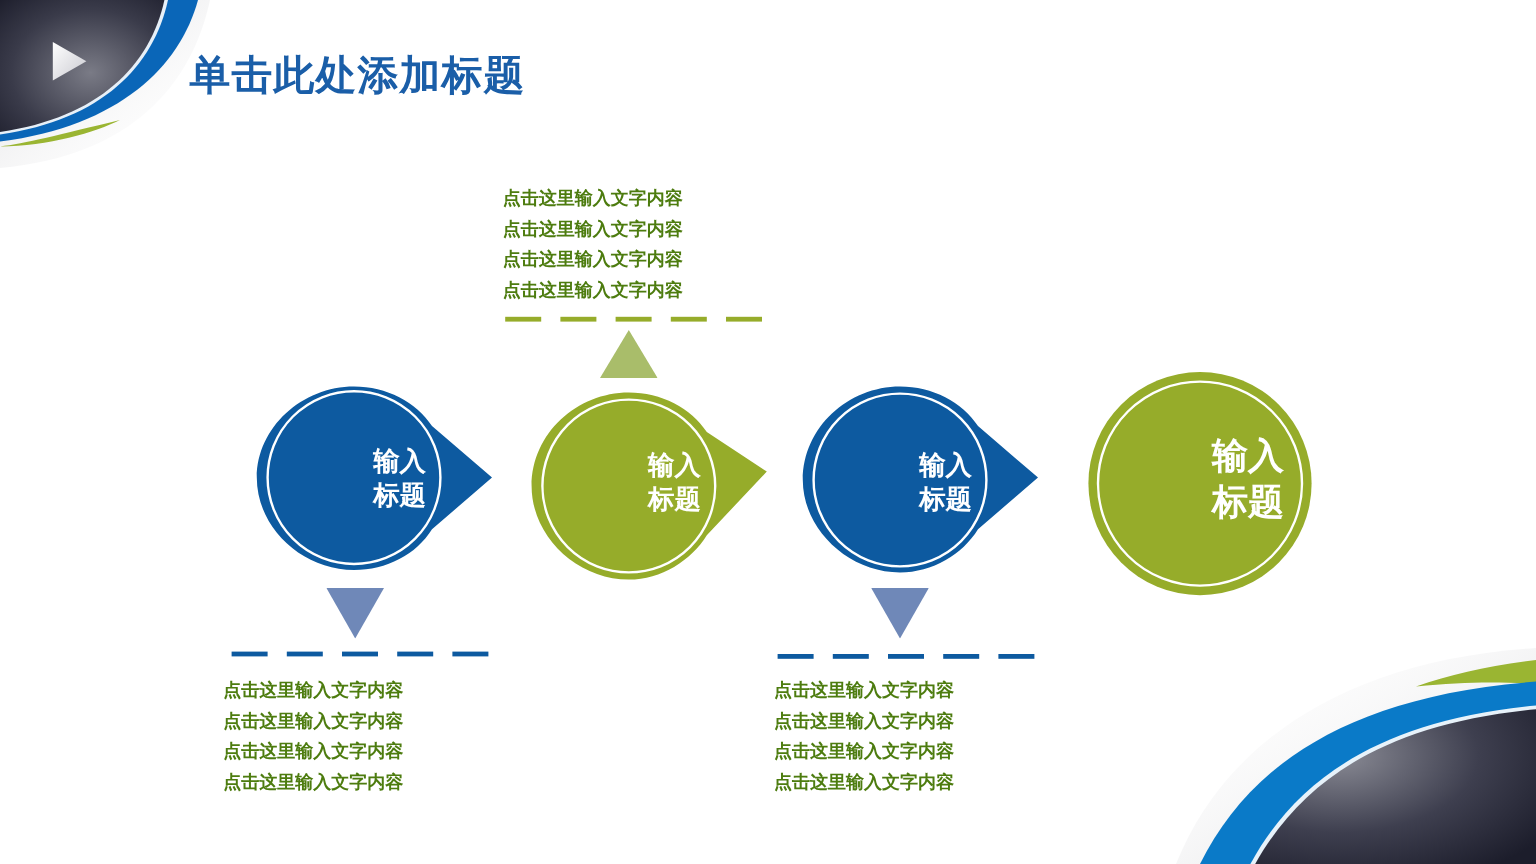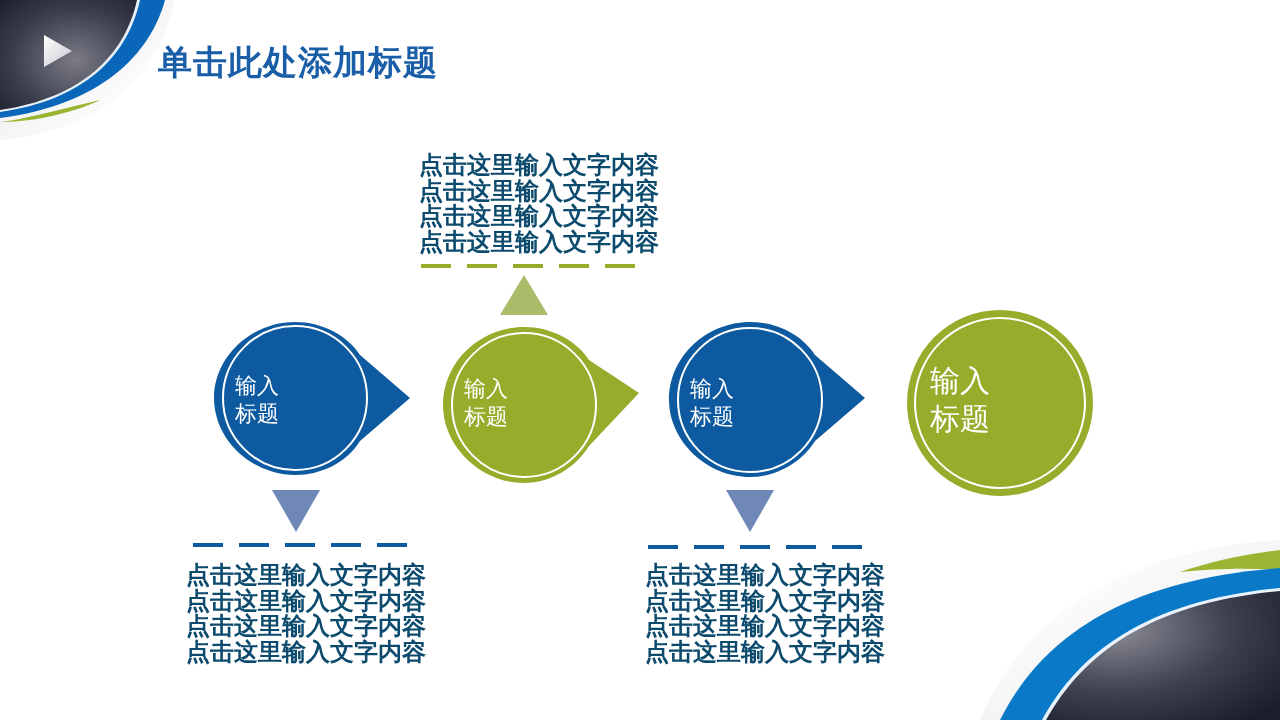--- a/index.html
+++ b/index.html
@@ -11,26 +11,26 @@
     .corner { position: absolute; }
     .corner svg { display: block; }
     .slide-title {
       position: absolute; left: 158px; top: 40px;
       font-size: 34px; font-weight: bold; color: #1a5ea8;
       letter-spacing: 1px; white-space: nowrap;
     }
     .node { position: absolute; }
     .node svg { position: absolute; left: 0; top: 0; overflow: visible; }
     .node-label {
-      position: absolute; color: #ffffff; font-weight: normal;
-      text-align: left; line-height: 1.25; white-space: pre-line;
+      position: absolute; color: #ffffff; font-weight: bold;
+      text-align: right; line-height: 1.25; white-space: pre-line;
     }
     .text-block {
-      position: absolute; color: #0c4a6e; font-weight: bold;
-      font-size: 24px; line-height: 25.6px; white-space: nowrap;
+      position: absolute; color: #4d7c0f; font-weight: bold;
+      font-size: 15px; line-height: 25.6px; white-space: nowrap;
     }
     .dash-line { position: absolute; display: flex; gap: 16px; }
     .dash-line span { display: block; width: 30px; height: 4px; }
     .tri { position: absolute; }
   </style>
 </head>
 <body>
 
 <div class="corner" style="left:0;top:0;">
   <svg width="200" height="140" viewBox="0 0 200 140">

